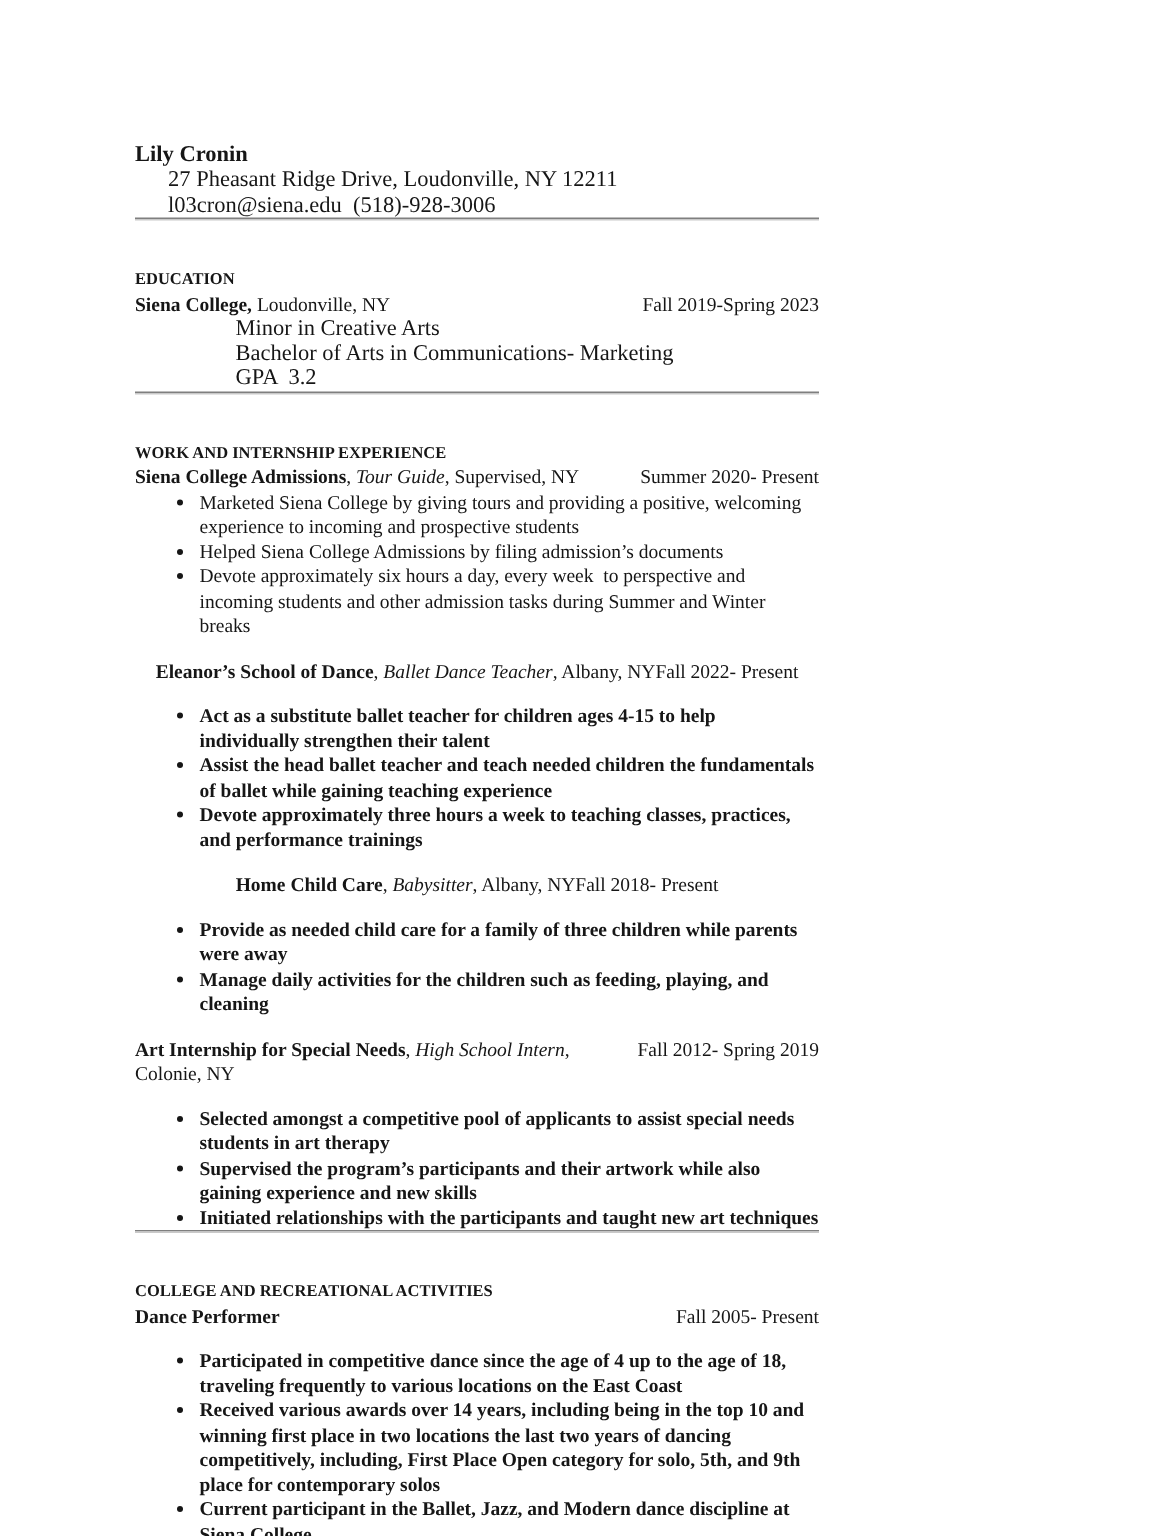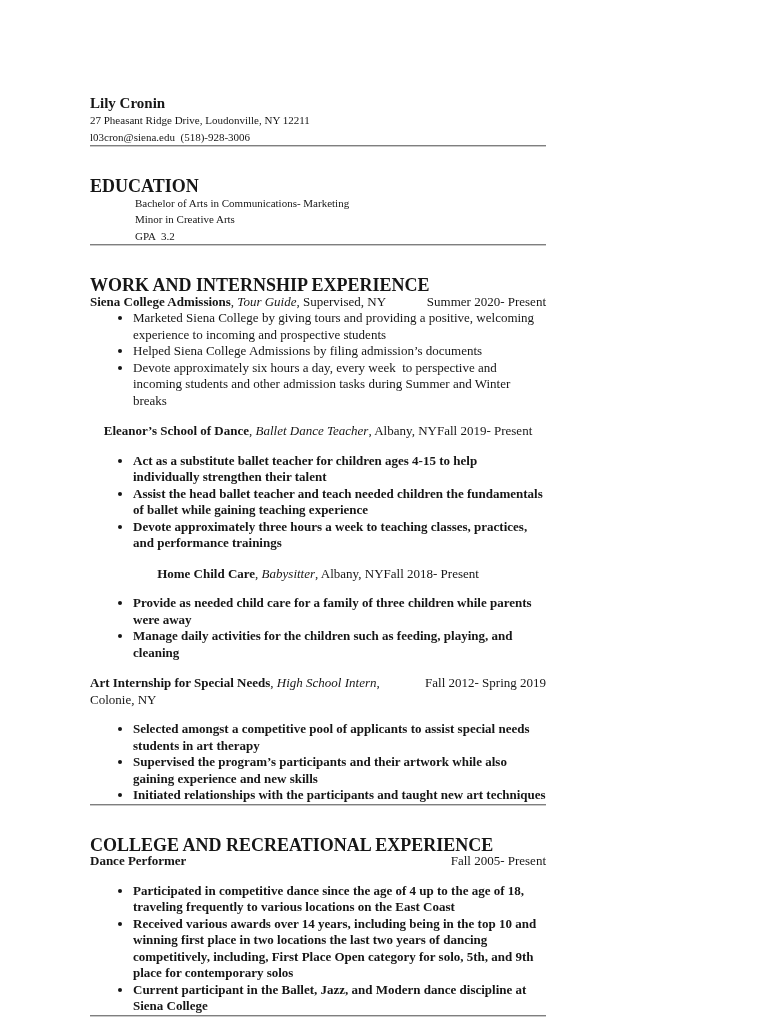--- a/index.html
+++ b/index.html
@@ -16,37 +16,38 @@
     height: 1024px;
     padding: 94px 90px 0 90px;
     background: #ffffff;
   }
   .name {
     font-size: 15px;
     font-weight: bold;
     line-height: 18px;
   }
   .body-line {
-    font-size: 11px;
+    font-size: 15px;
     line-height: 16.5px;
+    margin-left: 22px;
   }
   .prewrap { white-space: pre-wrap; }
   hr.rule {
     border: none;
     border-top: 1px solid #7f7f7f;
     border-bottom: 1px solid #c9c9c9;
     height: 0;
     margin: 0;
   }
   .rule-1 { margin-top: 7px; }
   .rule-2 { margin-top: 6px; }
   .rule-3 { margin-top: 11px; }
   .rule-4 { margin-top: 11px; }
   .section-heading {
-    font-size: 18px;
+    font-size: 11px;
     font-weight: bold;
     line-height: 16.5px;
   }
   .mt-section { margin-top: 31px; }
   .entry-head {
     display: flex;
     justify-content: space-between;
     align-items: baseline;
     font-size: 13px;
     line-height: 16.5px;
@@ -69,42 +70,46 @@
 <body>
 
 <div class="doc">
 
   <div class="name">Lily Cronin</div>
   <div class="body-line">27 Pheasant Ridge Drive, Loudonville, NY 12211</div>
   <div class="body-line prewrap">l03cron@siena.edu  (518)-928-3006</div>
   <hr class="rule rule-1">
 
   <div class="section-heading mt-section">EDUCATION</div>
+  <div class="entry-head">
+    <span><span class="org">Siena College,</span><span> Loudonville, NY</span></span>
+    <span class="dates">Fall 2019-Spring 2023</span>
+  </div>
   <div class="edu-details">
+    <div class="body-line prewrap">Minor in Creative Arts</div>
     <div class="body-line prewrap">Bachelor of Arts in Communications- Marketing</div>
-    <div class="body-line prewrap">Minor in Creative Arts</div>
     <div class="body-line prewrap">GPA  3.2</div>
   </div>
   <hr class="rule rule-2">
 
   <div class="section-heading mt-section">WORK AND INTERNSHIP EXPERIENCE</div>
 
   <div class="entry-head">
     <span><span class="org">Siena College Admissions</span><span>, </span><span class="role">Tour Guide</span><span>, Supervised, NY</span></span>
     <span class="dates">Summer 2020- Present</span>
   </div>
   <ul class="bullets">
     <li class="prewrap">Marketed Siena College by giving tours and providing a positive, welcoming experience to incoming and prospective students</li>
     <li class="prewrap">Helped Siena College Admissions by filing admission’s documents</li>
     <li class="prewrap">Devote approximately six hours a day, every week  to perspective and incoming students and other admission tasks during Summer and Winter breaks</li>
   </ul>
 
   <div class="entry-head mt-entry">
     <span><span class="org">Eleanor’s School of Dance</span><span>, </span><span class="role">Ballet Dance Teacher</span><span>, Albany, NY</span></span>
-    <span class="dates">Fall 2019- Present</span>
+    <span class="dates">Fall 2022- Present</span>
   </div>
   <ul class="bullets gap">
     <li class="prewrap">Act as a substitute ballet teacher for children ages 4-15 to help individually strengthen their talent</li>
     <li class="prewrap">Assist the head ballet teacher and teach needed children the fundamentals of ballet while gaining teaching experience</li>
     <li class="prewrap">Devote approximately three hours a week to teaching classes, practices, and performance trainings</li>
   </ul>
 
   <div class="entry-head mt-entry">
     <span><span class="org">Home Child Care</span><span>, </span><span class="role">Babysitter</span><span>, Albany, NY</span></span>
     <span class="dates">Fall 2018- Present</span>
@@ -118,21 +123,21 @@
     <span><span class="org">Art Internship for Special Needs</span><span>, </span><span class="role">High School Intern</span><span>, Colonie, NY</span></span>
     <span class="dates">Fall 2012- Spring 2019</span>
   </div>
   <ul class="bullets gap">
     <li class="prewrap">Selected amongst a competitive pool of applicants to assist special needs students in art therapy</li>
     <li class="prewrap">Supervised the program’s participants and their artwork while also gaining experience and new skills</li>
     <li class="prewrap">Initiated relationships with the participants and taught new art techniques</li>
   </ul>
   <hr class="rule rule-3">
 
-  <div class="section-heading mt-section">COLLEGE AND RECREATIONAL EXPERIENCE</div>
+  <div class="section-heading mt-section">COLLEGE AND RECREATIONAL ACTIVITIES</div>
   <div class="entry-head">
     <span class="org">Dance Performer</span>
     <span class="dates">Fall 2005- Present</span>
   </div>
   <ul class="bullets gap">
     <li class="prewrap">Participated in competitive dance since the age of 4 up to the age of 18, traveling frequently to various locations on the East Coast</li>
     <li class="prewrap">Received various awards over 14 years, including being in the top 10 and winning first place in two locations the last two years of dancing competitively, including, First Place Open category for solo, 5th, and 9th place for contemporary solos</li>
     <li class="prewrap">Current participant in the Ballet, Jazz, and Modern dance discipline at Siena College</li>
   </ul>
   <hr class="rule rule-4">

